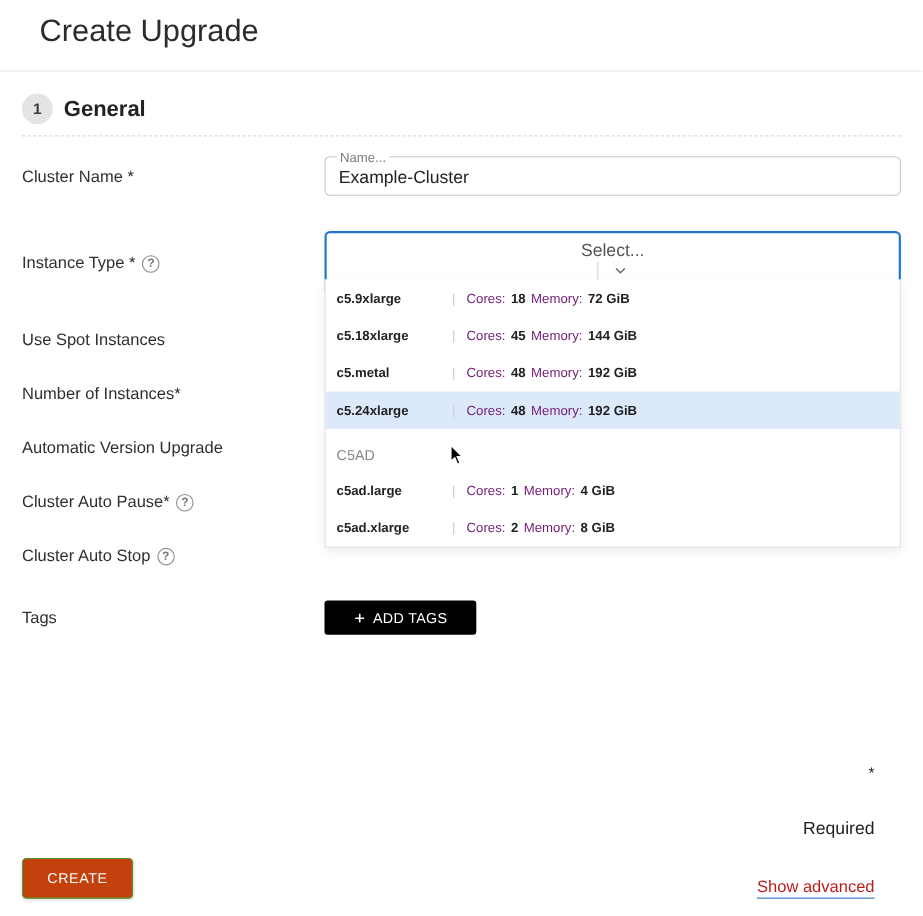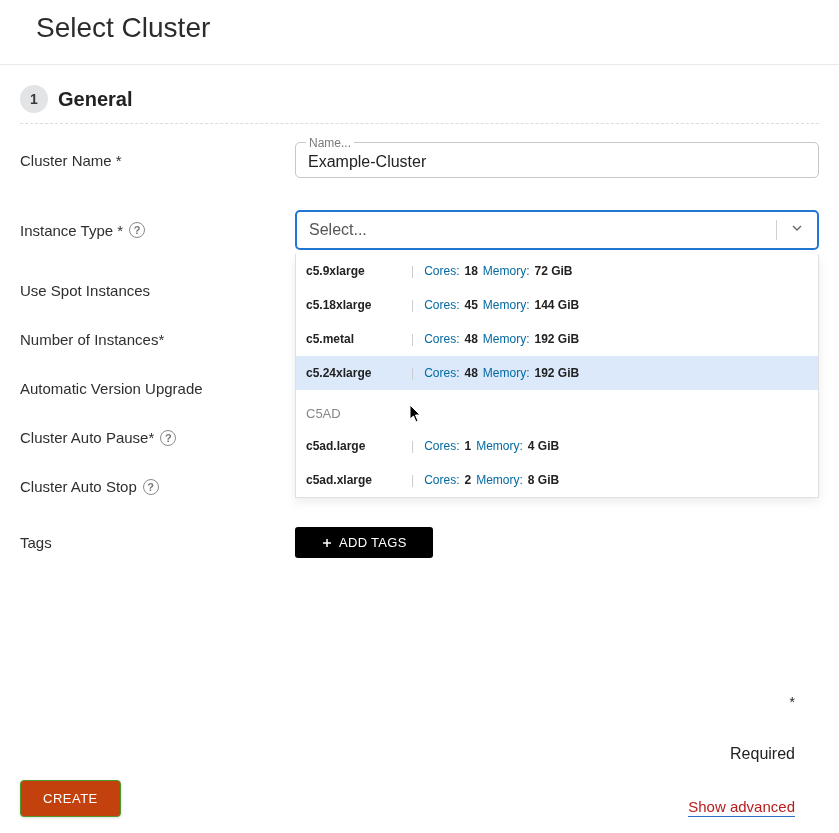--- a/index.html
+++ b/index.html
@@ -91,20 +91,21 @@
     font-size: 16px;
     color: #222;
     padding-top: 2px;
   }
   .select-box {
     border: 2px solid #2176d2;
     border-radius: 5px;
     padding: 8px 12px;
     display: flex; align-items: center; justify-content: space-between;
     background: #fff;
+    flex-direction: column;
   }
   .select-placeholder {
     color: #555;
     font-size: 16px;
   }
   .chev-wrap {
     border-left: 1px solid #d0d0d0;
     padding-left: 12px;
   }
   .chev {
@@ -136,21 +137,21 @@
   .opt-name {
     width: 105px;
     font-weight: 600;
     color: #222;
   }
   .opt-sep {
     color: #ccc;
     padding-right: 10px;
   }
   .opt-meta { color: #444; display: flex; gap: 5px; }
-  .mk { color:#0369a1; }
+  .mk { color:#701a75; }
   .mv { font-weight:600; color:#222; }
   .group-head {
     padding: 16px 10px 8px 10px;
     font-size: 13px;
     color: #888;
   }
 
   .add-tags-btn {
     background: #000000;
     color: #fff;
@@ -198,21 +199,21 @@
   }
   .hidden-under { visibility: visible; }
   
   .dropdown::-webkit-scrollbar { width: 14px; background:#f3f3f3;}
   .dropdown::-webkit-scrollbar-thumb { background:#c4c4c4; border-radius:2px;}
 </style>
 </head>
 <body>
 
 <div class="header">
-  <h1>Select Cluster</h1>
+  <h1>Create Upgrade</h1>
 </div>
 
 <div class="section">
   <div class="section-head">
     <div class="step-num">1</div>
     <h2>General</h2>
   </div>
   <hr class="dashed-divider">
 
   <div class="row">

